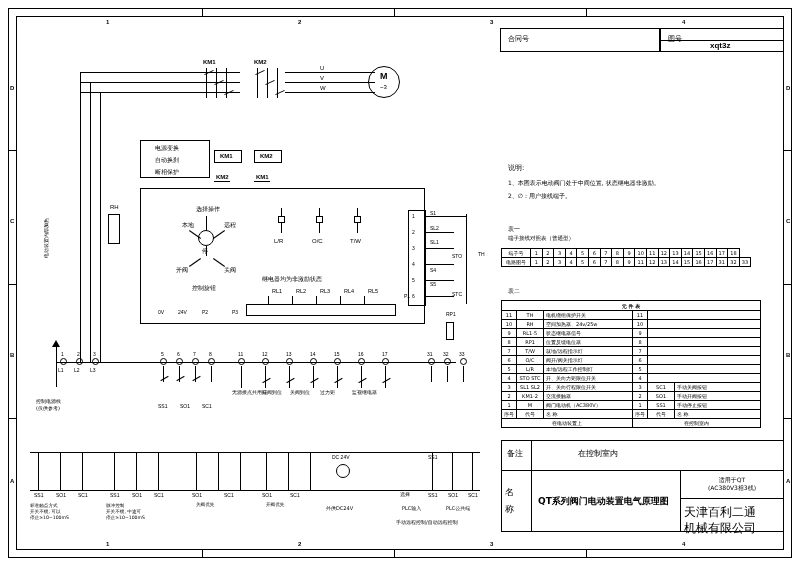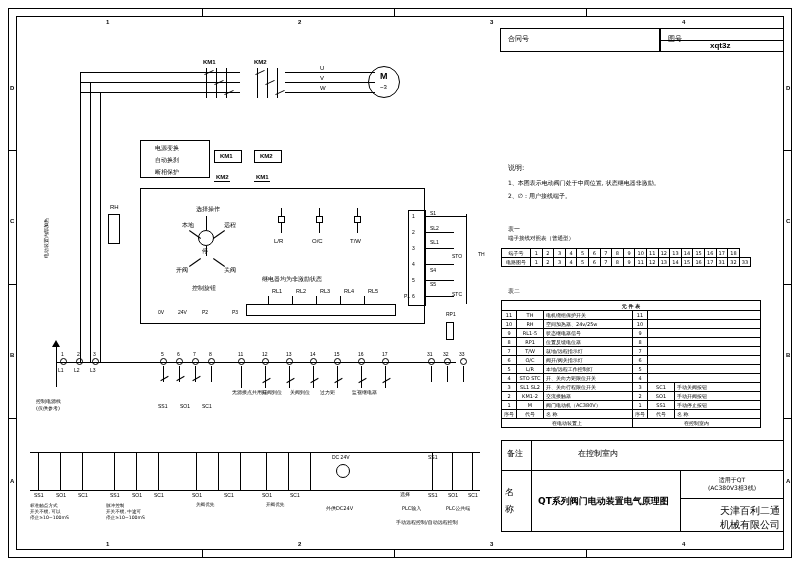--- a/index.html
+++ b/index.html
@@ -231,21 +231,21 @@
   <div class="ln v1" style="left:531px;top:440px;height:92px;"></div>
   <div class="ln v1" style="left:680px;top:470px;height:62px;"></div>
   <div class="t cjk" style="left:507px;top:450px;font-size:8px;">备注</div>
   <div class="t cjk" style="left:578px;top:450px;font-size:8px;">在控制室内</div>
   <div class="t cjk" style="left:505px;top:488px;font-size:9px;">名</div>
   <div class="t cjk" style="left:505px;top:505px;font-size:9px;">称</div>
   <div class="t cjk bold" style="left:538px;top:497px;font-size:9px;">QT系列阀门电动装置电气原理图</div>
   <div class="abs cjk" style="left:684px;top:476px;font-size:6px;line-height:1.3;text-align:center;width:96px;white-space:pre-line;">适用于QT
 (AC380V3相3线)</div>
   <div class="ln h1" style="left:680px;top:498px;width:104px;"></div>
-  <div class="abs cjk" style="left:684px;top:504px;font-size:10px;line-height:1.35;text-align:right;width:96px;white-space:pre-line;">天津百利二通
+  <div class="abs cjk" style="left:684px;top:504px;font-size:12px;line-height:1.35;text-align:left;width:96px;white-space:pre-line;">天津百利二通
 机械有限公司</div>
 
   <div class="ln h1" style="left:80px;top:72px;width:160px;"></div>
   <div class="ln h1" style="left:80px;top:82px;width:160px;"></div>
   <div class="ln h1" style="left:80px;top:92px;width:160px;"></div>
   <div class="ln v1" style="left:80px;top:72px;height:290px;"></div>
   <div class="ln v1" style="left:90px;top:82px;height:280px;"></div>
   <div class="ln v1" style="left:100px;top:92px;height:270px;"></div>
 
   <div class="t bold" style="left:203px;top:59px;font-size:6px;">KM1</div>

